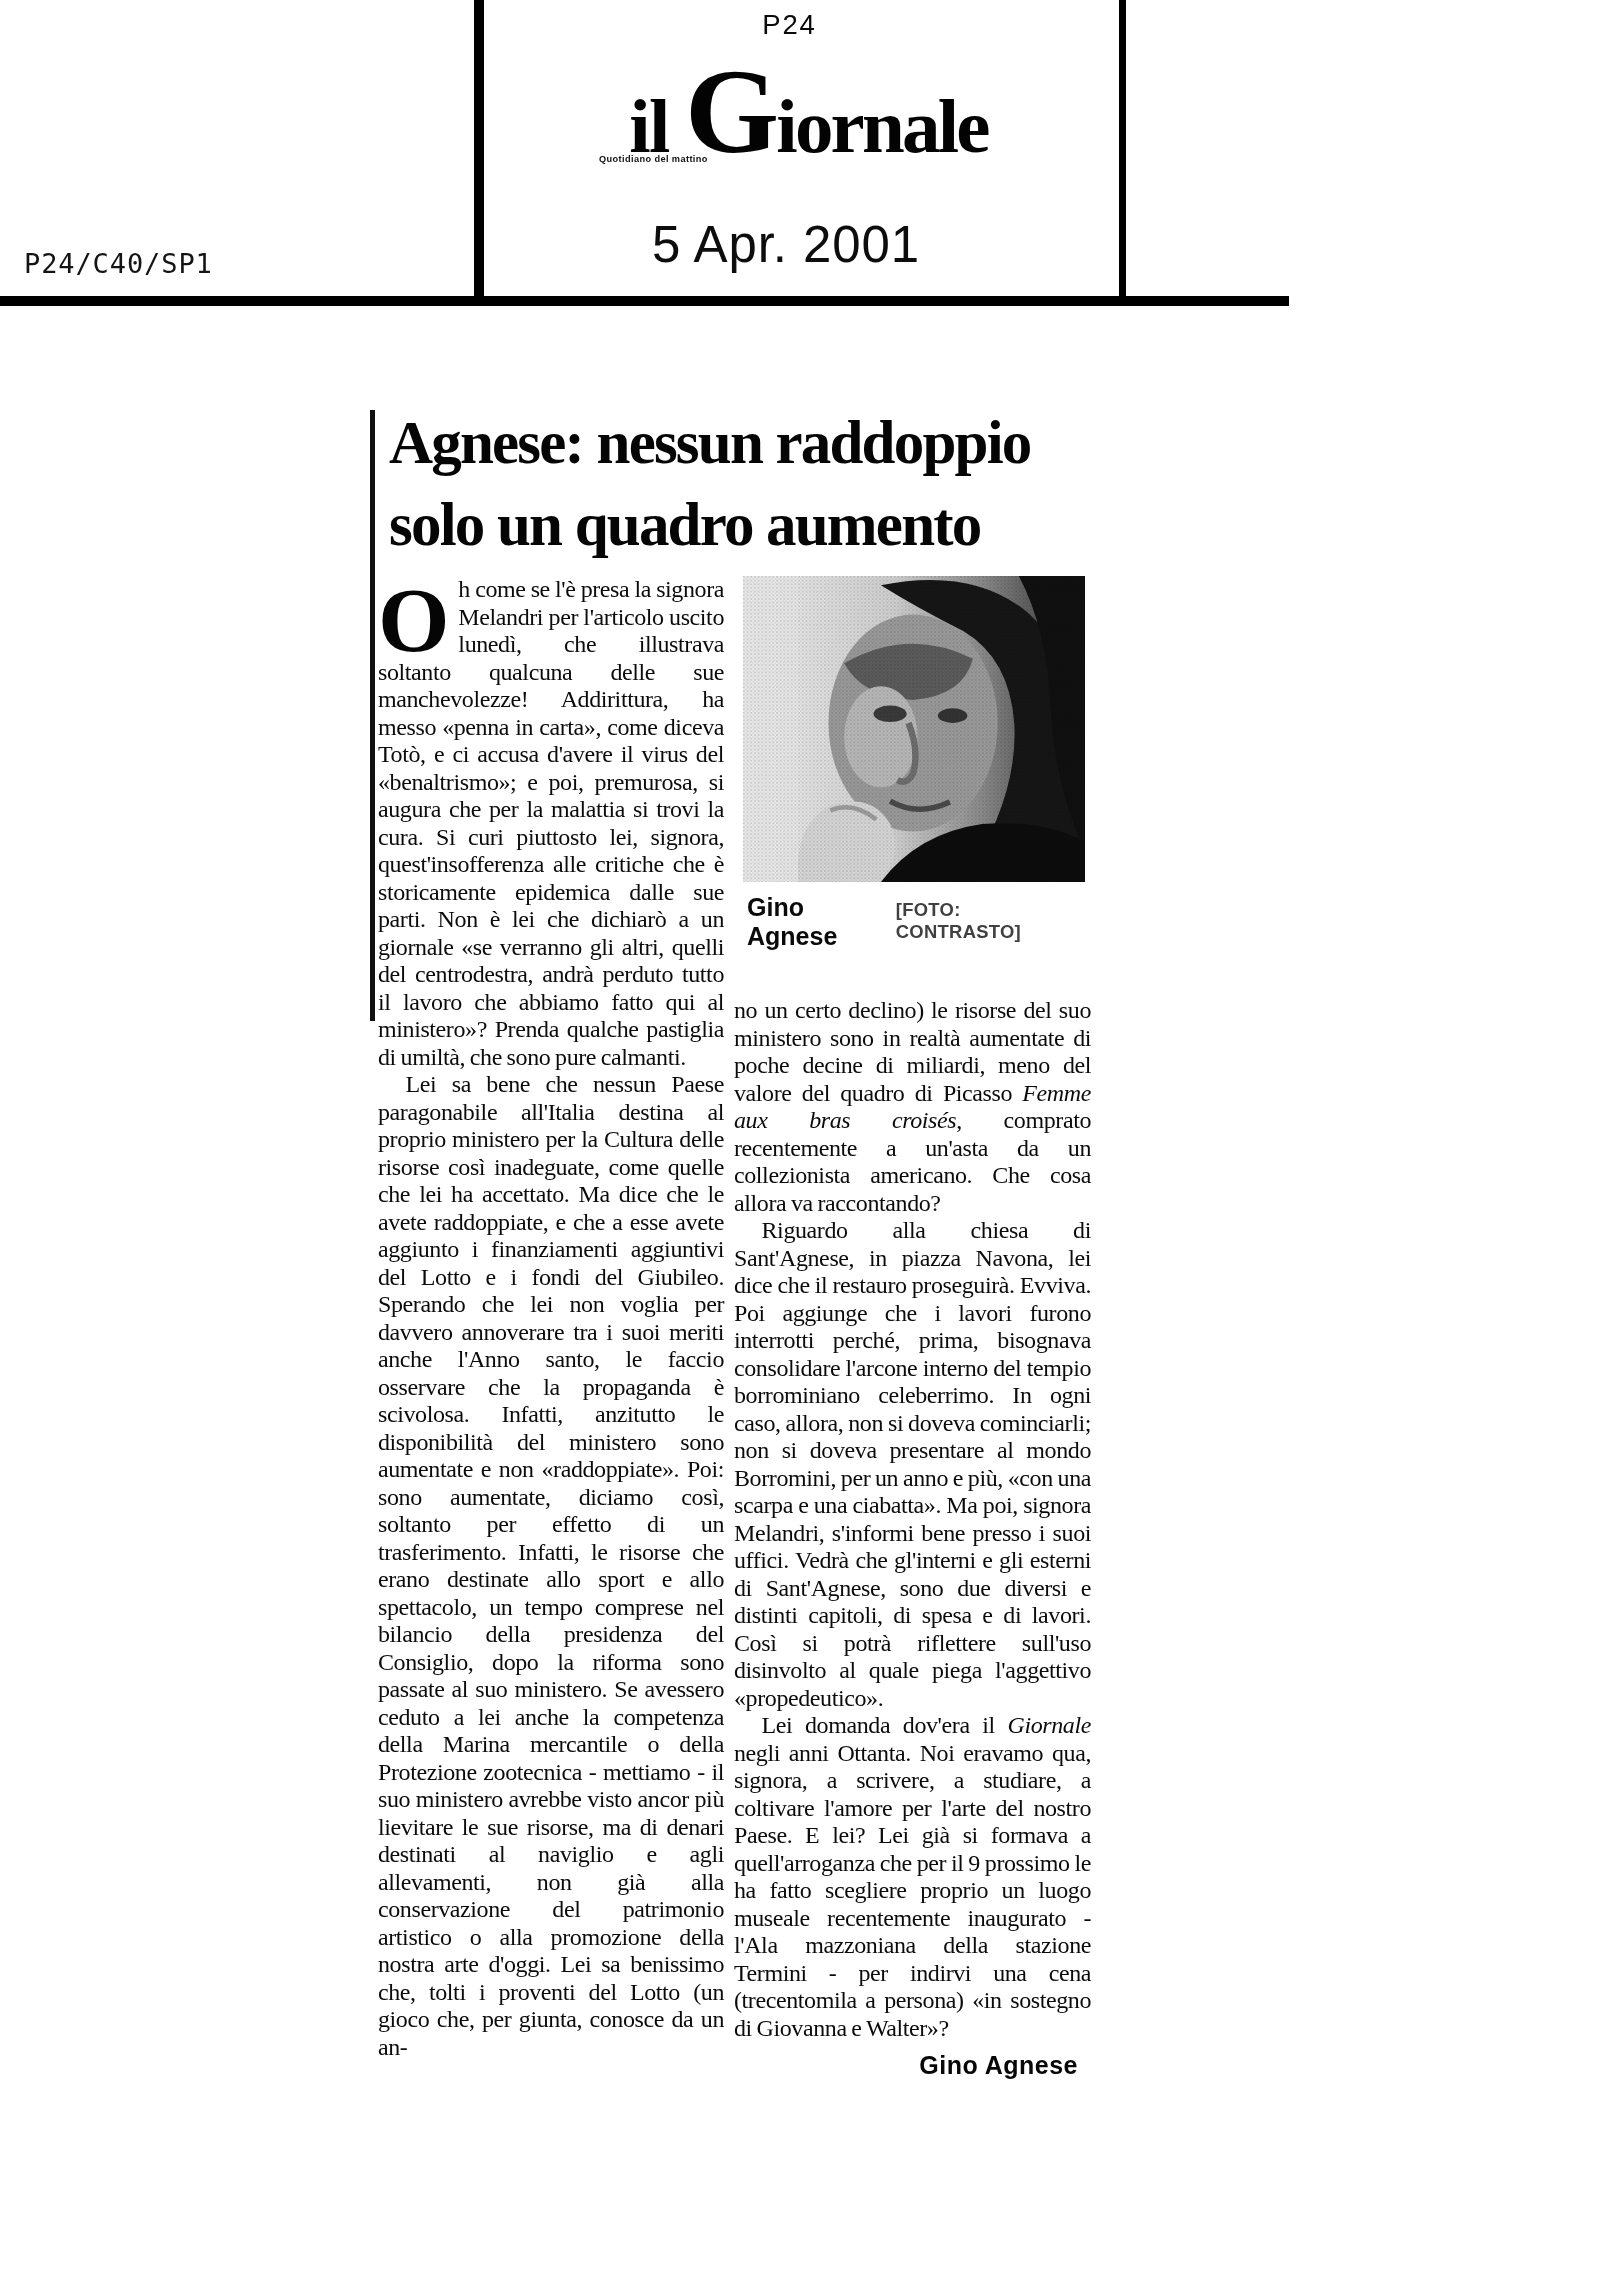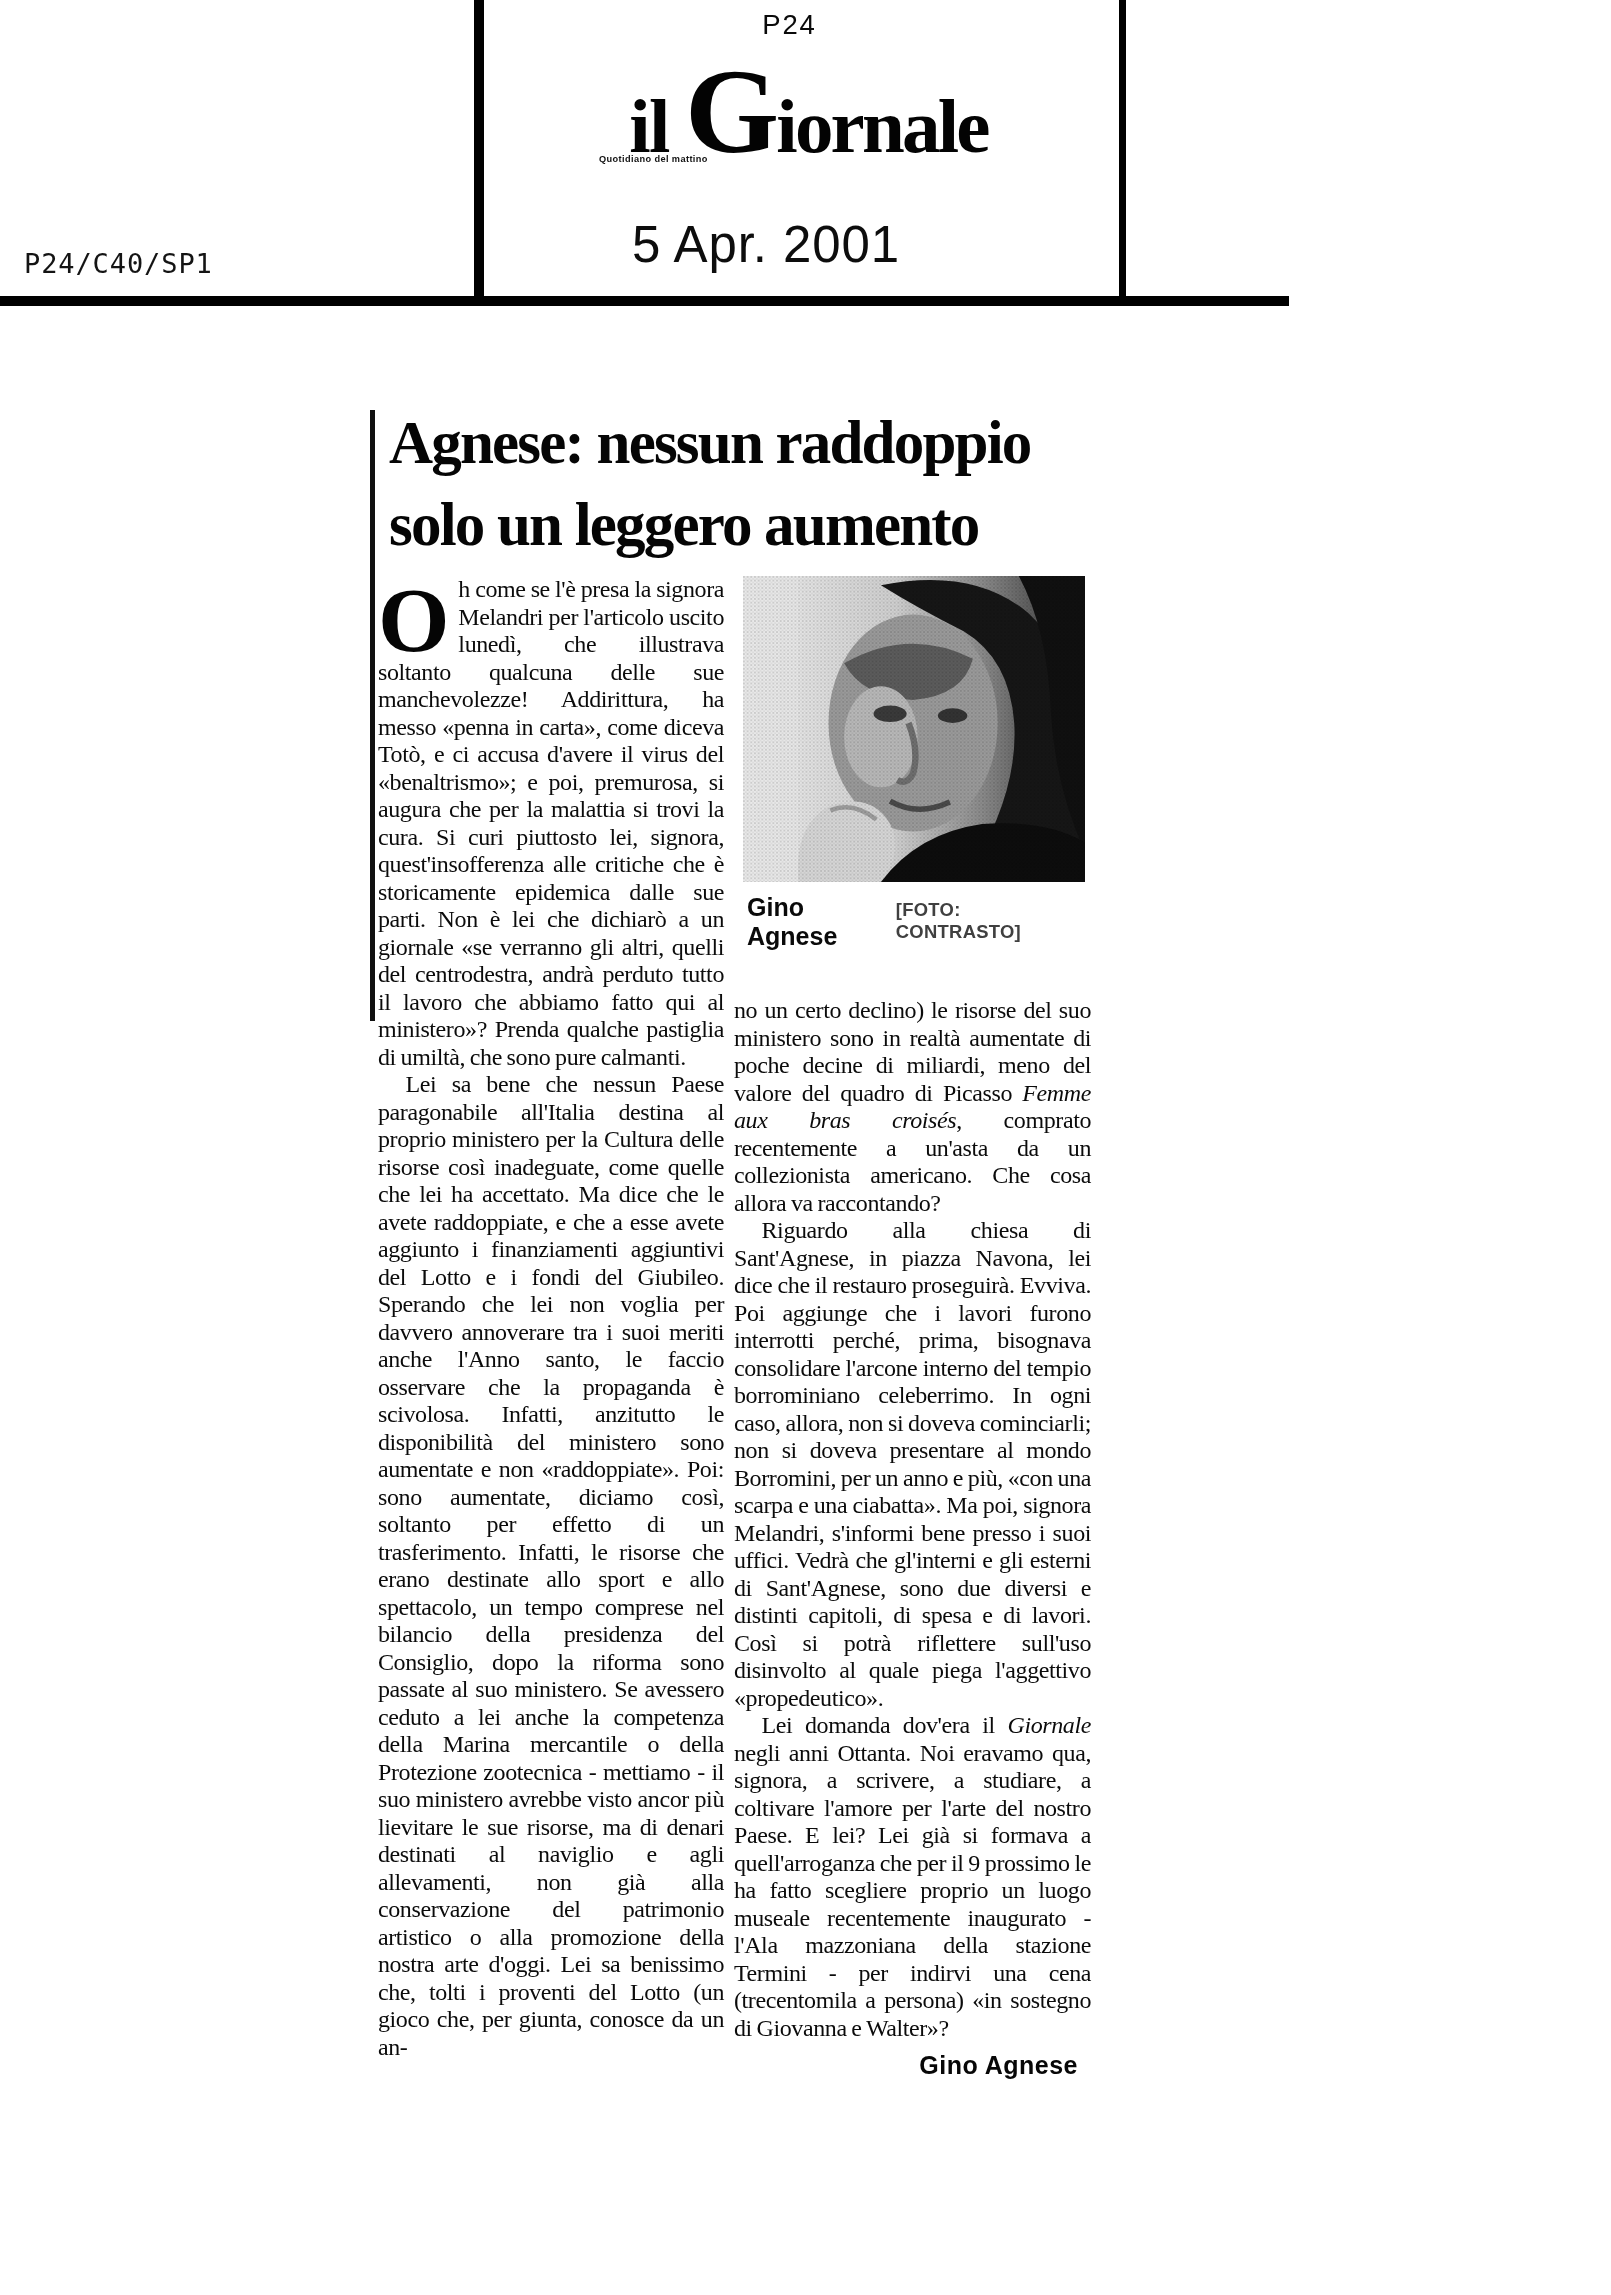--- a/index.html
+++ b/index.html
@@ -14,21 +14,21 @@
   .p24{position:absolute;left:707px;top:9.2px;width:165px;text-align:center;
        font-family:"Liberation Sans",sans-serif;font-size:27.5px;letter-spacing:1.8px;}
   .masthead{position:absolute;left:533px;top:42px;width:551px;display:flex;align-items:baseline;
             justify-content:center;font-family:Liberation Serif, serif;font-weight:700;color:#030303;}
   .masthead .m-il{font-size:77px;letter-spacing:-1.8px;}
   .masthead .m-sp{width:16.5px;}
   .masthead .m-g{font-size:121px;letter-spacing:-2.8px;}
   .masthead .m-rest{font-size:77px;letter-spacing:-2.8px;}
   .tagline{position:absolute;left:599px;top:154px;font-family:"Liberation Sans",sans-serif;
            font-weight:700;font-size:9.2px;letter-spacing:0.4px;color:#111;}
-  .date{position:absolute;left:632px;top:215px;font-family:"Liberation Sans",sans-serif;
+  .date{position:absolute;left:652px;top:215px;font-family:"Liberation Sans",sans-serif;
         font-size:51px;letter-spacing:0.9px;color:#0d0d0d;}
   .code{position:absolute;left:24px;top:248px;font-family:"DejaVu Sans Mono",monospace;
         font-size:27px;letter-spacing:0.9px;color:#141414;}
 
   
   .article-rule{position:absolute;left:370px;top:410px;width:4.6px;height:611px;background:#101010;}
   .headline{position:absolute;left:389px;top:402px;width:725px;
             font-family:"Liberation Serif",serif;font-weight:700;font-size:61px;
             line-height:82px;letter-spacing:-1.8px;color:#050505;white-space:nowrap;}
   .col{position:absolute;top:576px;}
@@ -71,21 +71,21 @@
   <div class="tagline">Quotidiano del mattino</div>
 
   <div class="date">5 Apr. 2001</div>
   <div class="code">P24/C40/SP1</div>
   <div class="hrule"></div>
 
   <div class="article-rule"></div>
 
   <div class="headline">
     <div>Agnese: nessun raddoppio</div>
-    <div>solo un leggero aumento</div>
+    <div>solo un quadro aumento</div>
   </div>
 
   <div class="col col-left">
     <p class="body-text"><span class="dropcap">O</span><span>h come se l'è presa la signora Melandri per l'articolo uscito lunedì, che illustrava soltanto qualcuna delle sue manchevolezze! Addirittura, ha messo «penna in carta», come diceva Totò, e ci accusa d'avere il virus del «benaltrismo»; e poi, premurosa, si augura che per la malattia si trovi la cura. Si curi piuttosto lei, signora, quest'insofferenza alle critiche che è storicamente epidemica dalle sue parti. Non è lei che dichiarò a un giornale «se verranno gli altri, quelli del centrodestra, andrà perduto tutto il lavoro che abbiamo fatto qui al ministero»? Prenda qualche pastiglia di umiltà, che sono pure calmanti.</span></p>
     <p class="body-text indent">Lei sa bene che nessun Paese paragonabile all'Italia destina al proprio ministero per la Cultura delle risorse così inadeguate, come quelle che lei ha accettato. Ma dice che le avete raddoppiate, e che a esse avete aggiunto i finanziamenti aggiuntivi del Lotto e i fondi del Giubileo. Sperando che lei non voglia per davvero annoverare tra i suoi meriti anche l'Anno santo, le faccio osservare che la propaganda è scivolosa. Infatti, anzitutto le disponibilità del ministero sono aumentate e non «raddoppiate». Poi: sono aumentate, diciamo così, soltanto per effetto di un trasferimento. Infatti, le risorse che erano destinate allo sport e allo spettacolo, un tempo comprese nel bilancio della presidenza del Consiglio, dopo la riforma sono passate al suo ministero. Se avessero ceduto a lei anche la competenza della Marina mercantile o della Protezione zootecnica - mettiamo - il suo ministero avrebbe visto ancor più lievitare le sue risorse, ma di denari destinati al naviglio e agli allevamenti, non già alla conservazione del patrimonio artistico o alla promozione della nostra arte d'oggi. Lei sa benissimo che, tolti i proventi del Lotto (un gioco che, per giunta, conosce da un an-</p>
   </div>
 
   <div class="col col-right">
 
     <figure class="photo">

